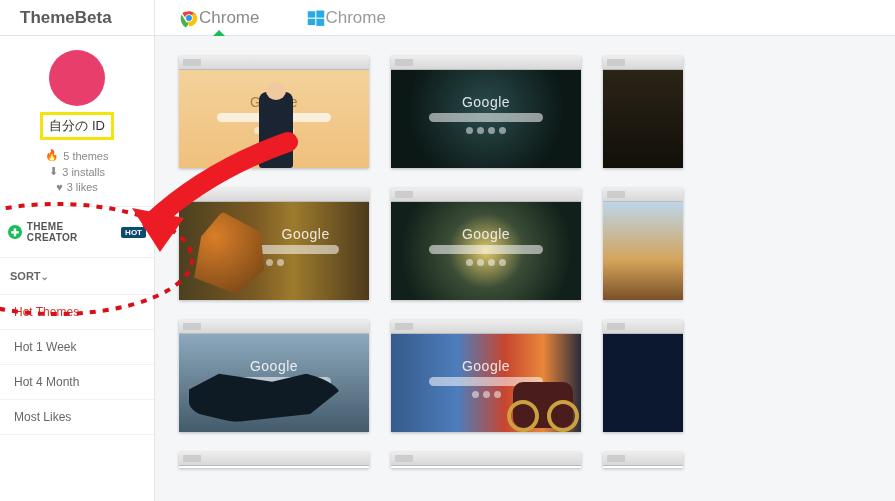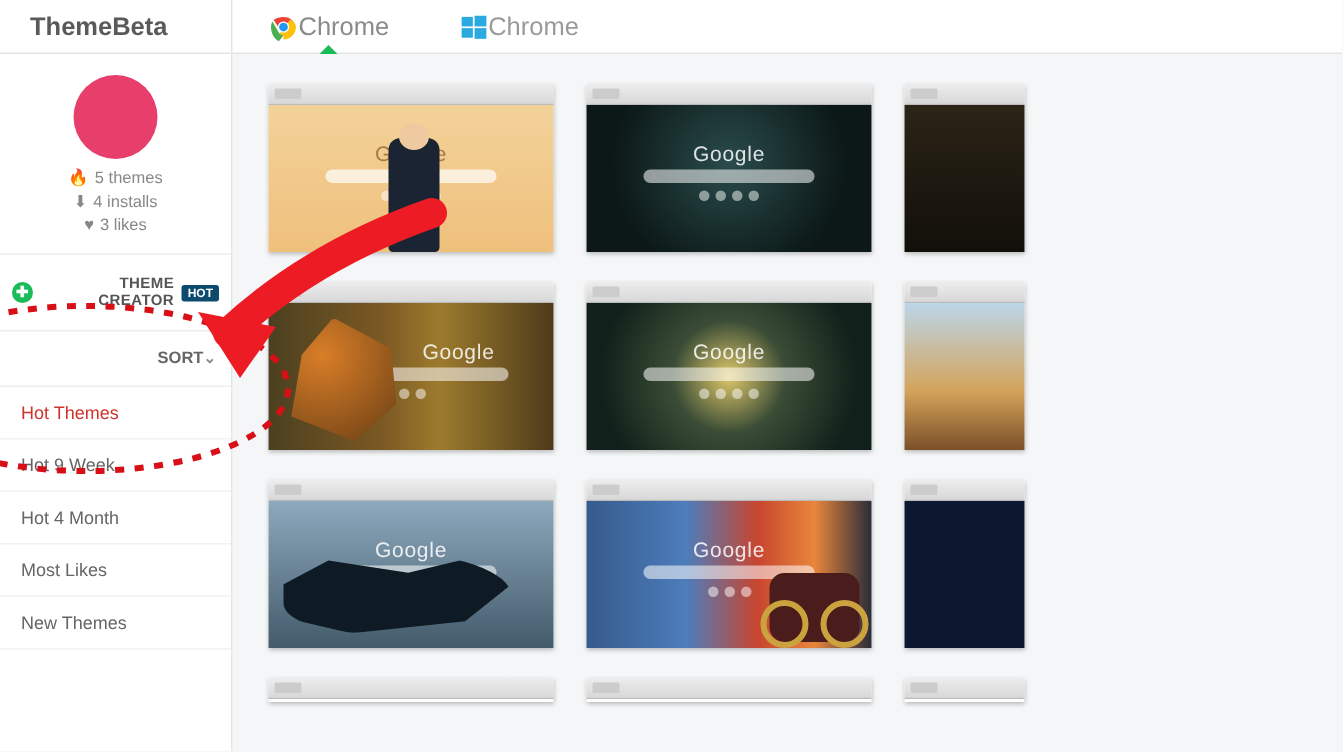--- a/index.html
+++ b/index.html
@@ -95,27 +95,27 @@
     gap: 5px;
     padding: 14px 8px;
     border-bottom: 1px solid #eee;
     cursor: pointer;
   }
   .creator-icon {
     width: 14px; height: 14px; border-radius: 50%;
     background: #1abc5a; display:flex;align-items:center;justify-content:center;
     color:#fff; font-size:10px; font-weight:bold;
   }
-  .creator-label { font-size: 10px; font-weight: 700; color: #555; letter-spacing: 0.3px; text-align: right; }
+  .creator-label { font-size: 10px; font-weight: 700; color: #555; letter-spacing: 0.3px; }
   .hot-badge {
     background: #0c4a6e; color:#fff; font-size:8px; font-weight:700;
     padding: 1px 4px; border-radius: 2px;
   }
   .sort-header {
-    display: flex; justify-content: flex-end; align-items: center;
+    display: flex; justify-content: flex-start; align-items: center;
     padding: 12px 10px;
     font-size: 11px; font-weight: 600; color: #666;
     border-bottom: 1px solid #eee;
     cursor: pointer;
   }
   .sort-chevron { font-size: 10px; color:#888;}
   .sort-item {
     padding: 10px 14px;
     font-size: 12px;
     color: #666;
@@ -228,49 +228,49 @@
       <rect x="25" y="26" width="21" height="19" fill="#29abe2"></rect>
     </svg>
     <span>Chrome</span>
   </div>
 </div>
 
 <div class="layout">
   <aside class="sidebar">
     <div class="profile">
       <div class="avatar"></div>
+      <div class="id-box">自分の ID</div>
       <div class="stat">
         <span>🔥</span>
         <span>5 themes</span>
       </div>
       <div class="stat">
         <span>⬇</span>
-        <span>4 installs</span>
+        <span>3 installs</span>
       </div>
       <div class="stat">
         <span>♥</span>
         <span>3 likes</span>
       </div>
     </div>
 
     <div class="creator-row">
       <span class="creator-icon">✚</span>
       <span class="creator-label">THEME CREATOR</span>
       <span class="hot-badge">HOT</span>
     </div>
 
     <div class="sort-header">
       <span>SORT</span>
       <span class="sort-chevron">⌄</span>
     </div>
     <div class="sort-item sel">Hot Themes</div>
-    <div class="sort-item">Hot 9 Week</div>
+    <div class="sort-item">Hot 1 Week</div>
     <div class="sort-item">Hot 4 Month</div>
     <div class="sort-item">Most Likes</div>
-    <div class="sort-item">New Themes</div>
   </aside>
 
   <main class="main">
     <div class="grid">
 
       <div class="card c1">
         <div class="browser-top"></div>
         <div class="thumb bg-a1">
           <span class="glabel" style="color:#a97b46">Google</span>
           <div class="gbar" style="background:rgba(255,255,255,0.7)"></div>

